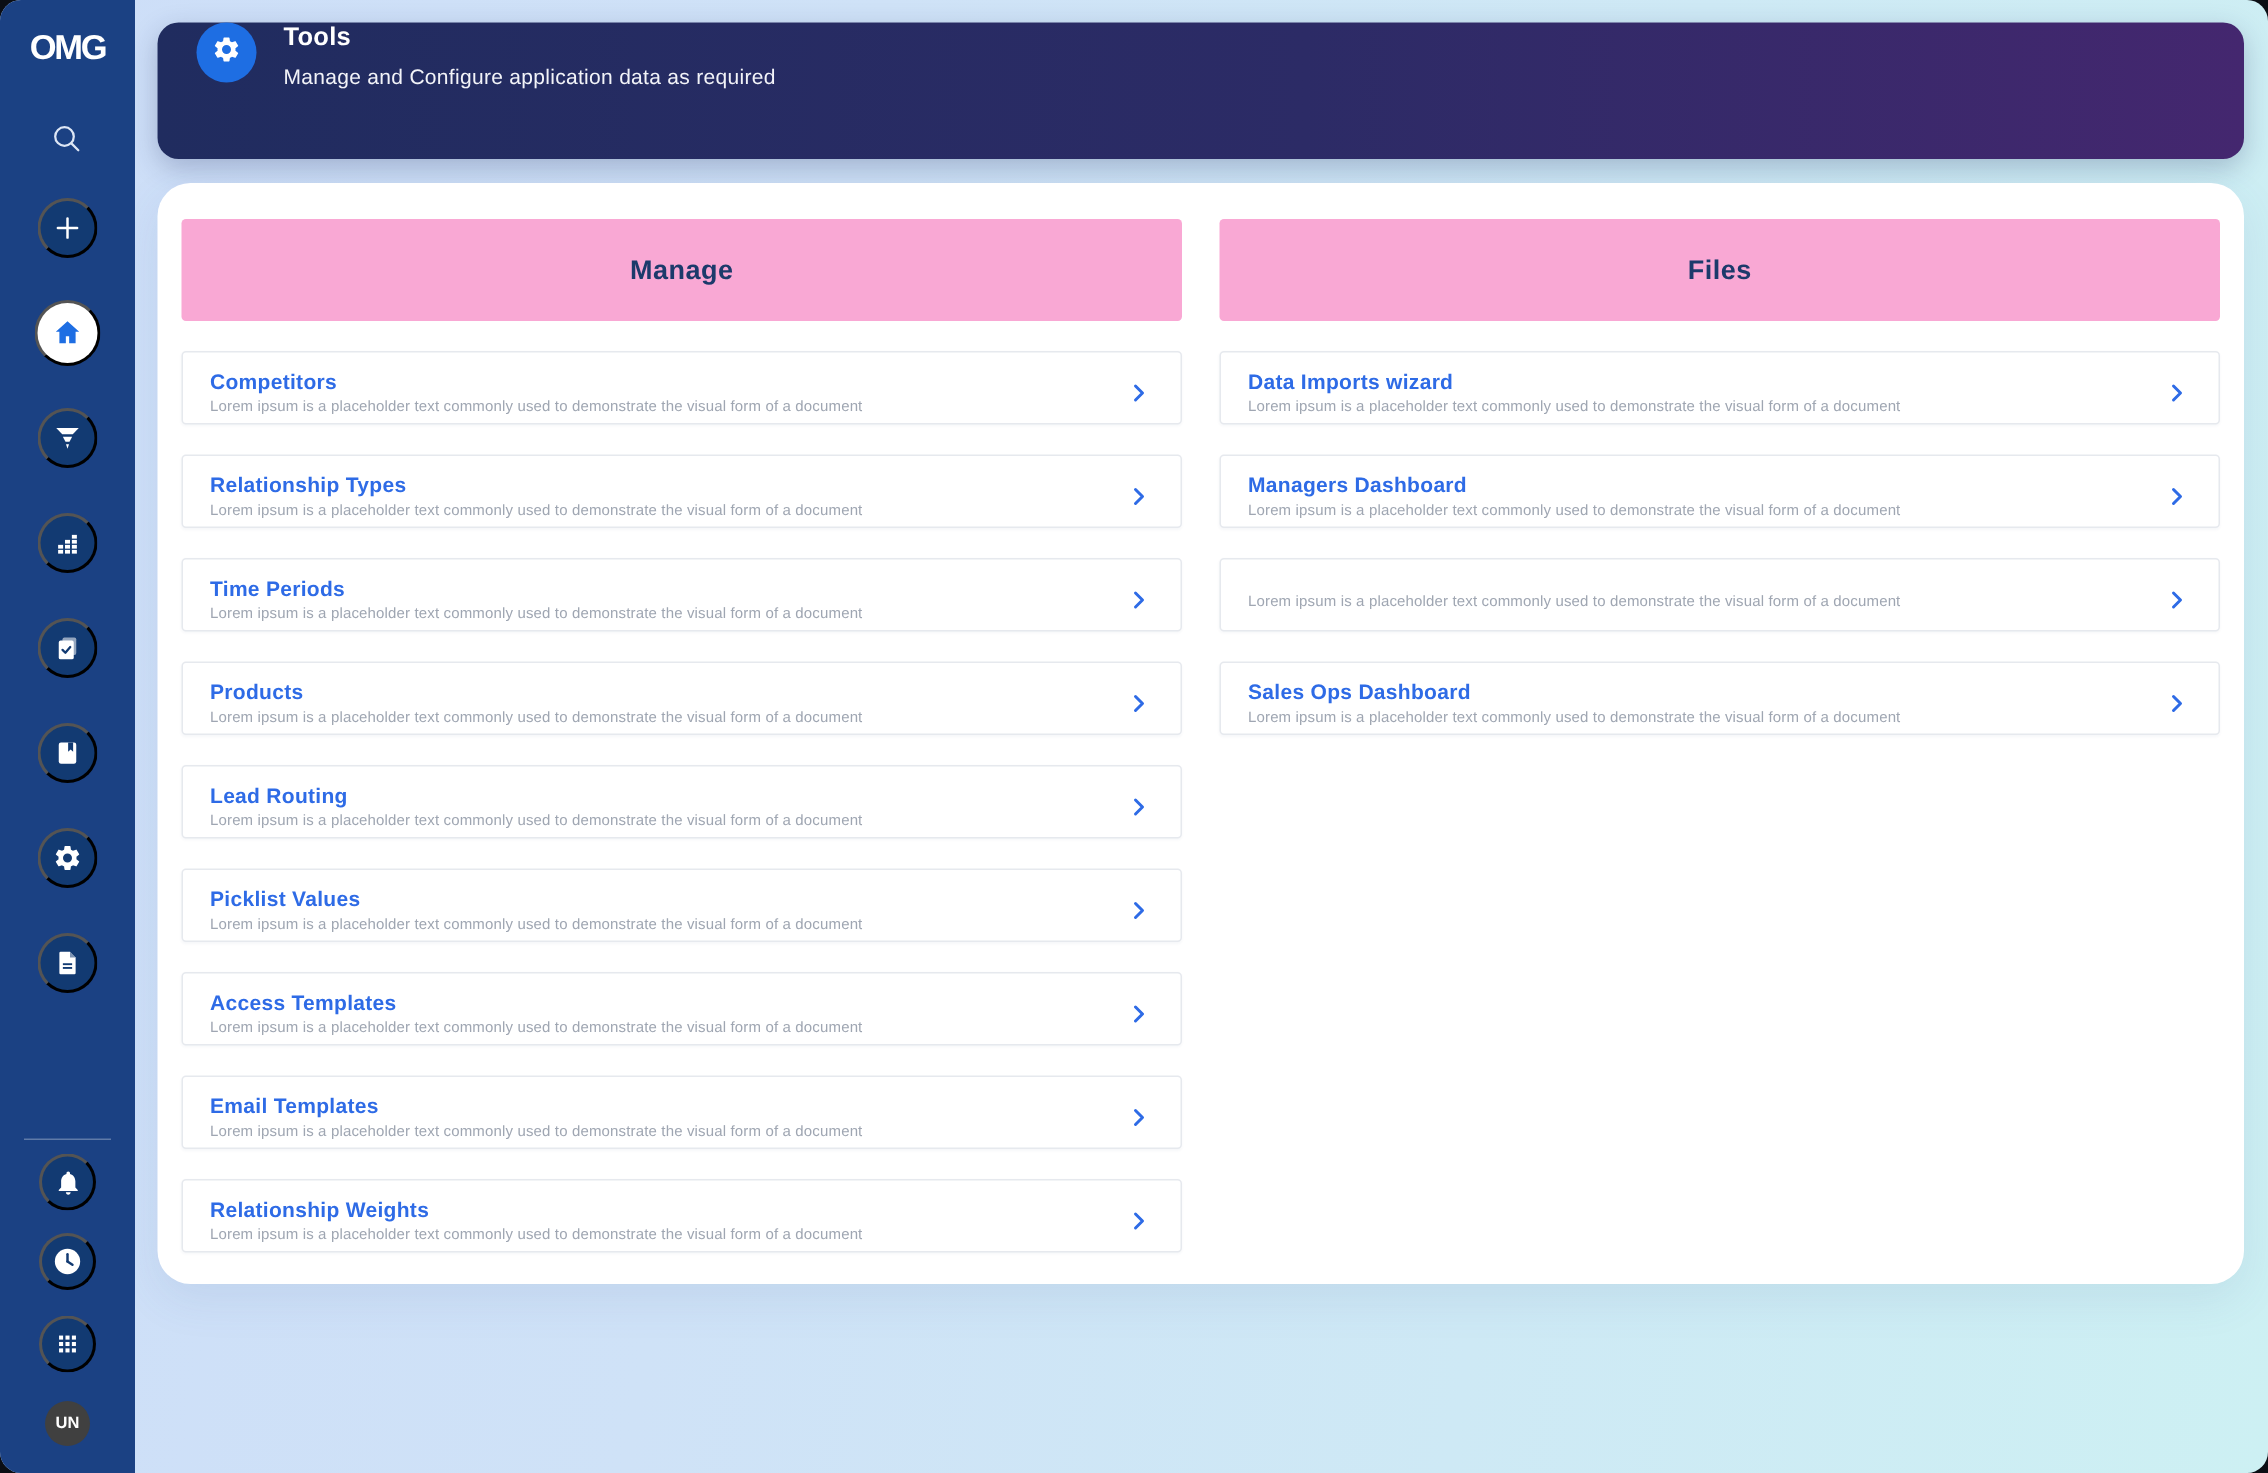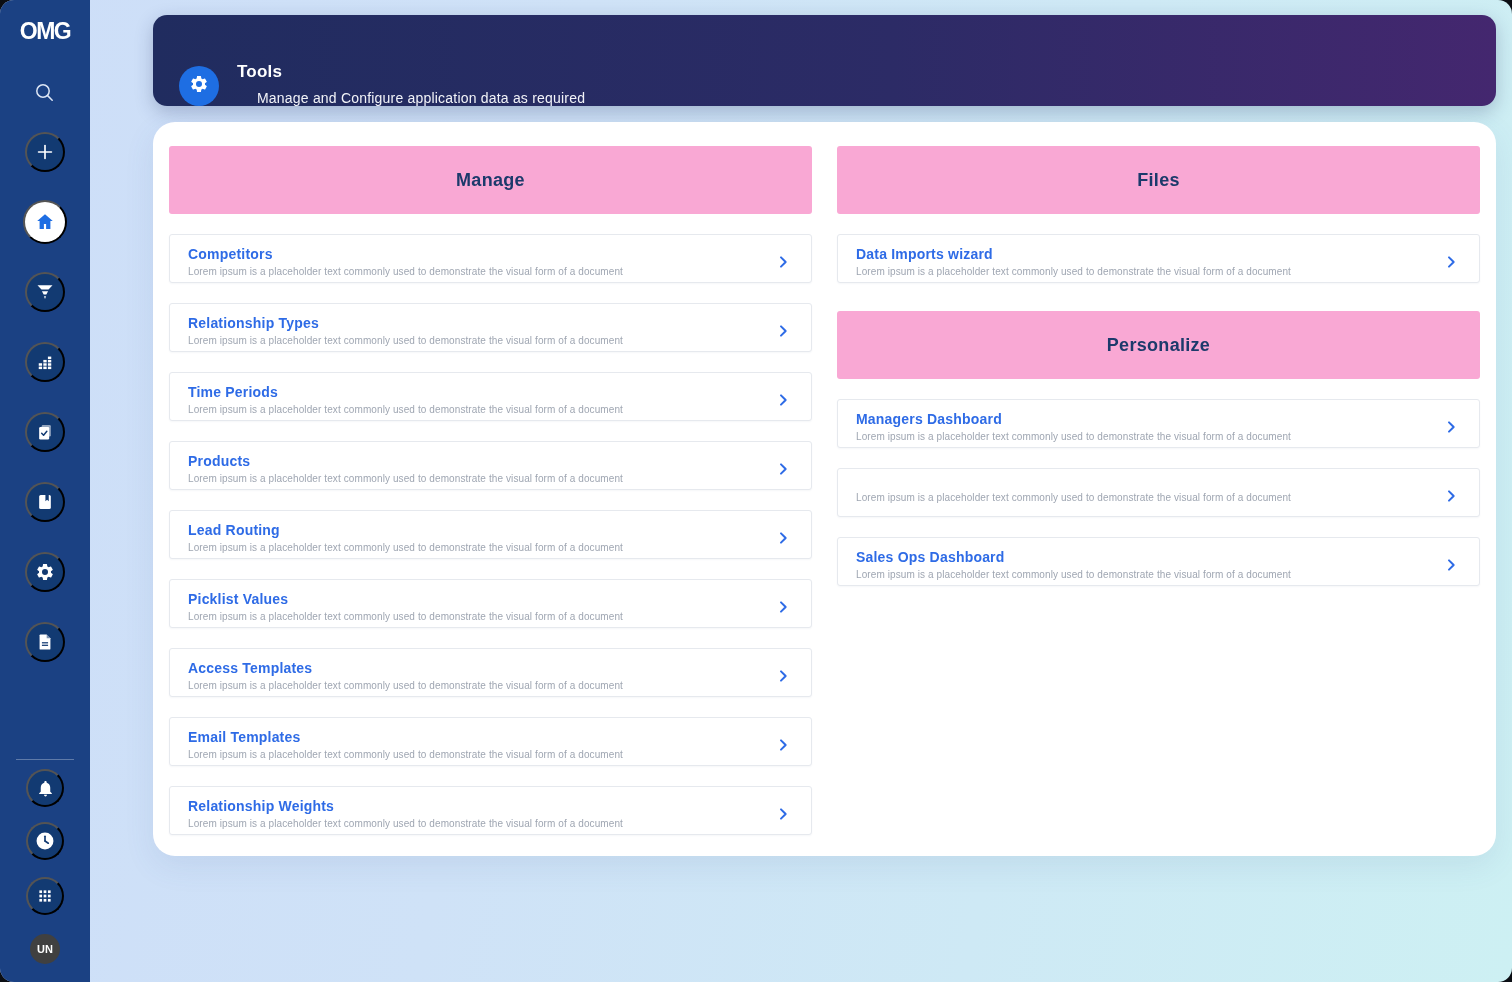--- a/index.html
+++ b/index.html
@@ -7,21 +7,20 @@
   body { font-family: "Liberation Sans", "DejaVu Sans", sans-serif; }
 
   .screen {
     position: relative;
     width: 1512px; height: 982px;
     margin: 0 auto;
     border-radius: 14px;
     overflow: hidden;
     background: linear-gradient(100deg, #cddef8 0%, #cfe2f7 35%, #cdf0f3 100%);
     display: flex;
-    gap: 48px;
   }
 
   
   .sidebar {
     position: relative;
     width: 90px; height: 100%;
     background: #1b4183;
     flex: 0 0 90px;
   }
   .sb-abs { position: absolute; left: 50%; transform: translateX(-50%); }
@@ -63,33 +62,33 @@
     display: flex; align-items: center; justify-content: center;
     cursor: pointer;
   }
 
   
   .main { flex: 1; padding: 15px 16px 0 15px; }
 
   .banner {
     height: 91px; border-radius: 14px;
     background: linear-gradient(90deg, #202c5f 0%, #2c2b66 55%, #44276f 100%);
-    display: flex; align-items: flex-end;
+    display: flex; align-items: flex-start;
     padding-left: 26px;
     box-shadow: 0 6px 18px rgba(32,44,95,0.25);
   }
   .banner-badge {
     width: 40px; height: 40px; border-radius: 50%;
     background: #1e6ee3;
     display: flex; align-items: center; justify-content: center;
     flex: 0 0 40px;
   }
   .banner-text { margin-left: 18px; }
   .banner-title { color: #ffffff; font-size: 17px; font-weight: 700; letter-spacing: 0.2px; }
-  .banner-subtitle { color: #f2f3f8; font-size: 14px; margin-top: 8px; letter-spacing: 0.2px; margin-left: 20px; }
+  .banner-subtitle { color: #f2f3f8; font-size: 14px; margin-top: 8px; letter-spacing: 0.2px; }
 
   .card {
     margin-top: 16px;
     background: #ffffff;
     border-radius: 22px;
     padding: 24px 16px 21px 16px;
     display: flex; gap: 25px;
     min-height: 720px;
     box-shadow: 0 10px 30px rgba(70,100,160,0.10);
   }
@@ -395,21 +394,20 @@
             <div class="item-title">Data Imports wizard</div>
             <div class="item-desc">Lorem ipsum is a placeholder text commonly used to demonstrate the visual form of a document</div>
           </div>
           <span class="chevron">
             <svg width="16" height="16" viewBox="0 0 24 24" fill="none">
                 <path d="M9 5l7 7-7 7" stroke="#2e6be6" stroke-width="3" stroke-linecap="round" stroke-linejoin="round"></path>
               </svg>
           </span>
         </div>
 
-        <div class="section-header mt">Personalize</div>
 
         <div class="item">
           <div class="item-text">
             <div class="item-title">Managers Dashboard</div>
             <div class="item-desc">Lorem ipsum is a placeholder text commonly used to demonstrate the visual form of a document</div>
           </div>
           <span class="chevron">
             <svg width="16" height="16" viewBox="0 0 24 24" fill="none">
                 <path d="M9 5l7 7-7 7" stroke="#2e6be6" stroke-width="3" stroke-linecap="round" stroke-linejoin="round"></path>
               </svg>

